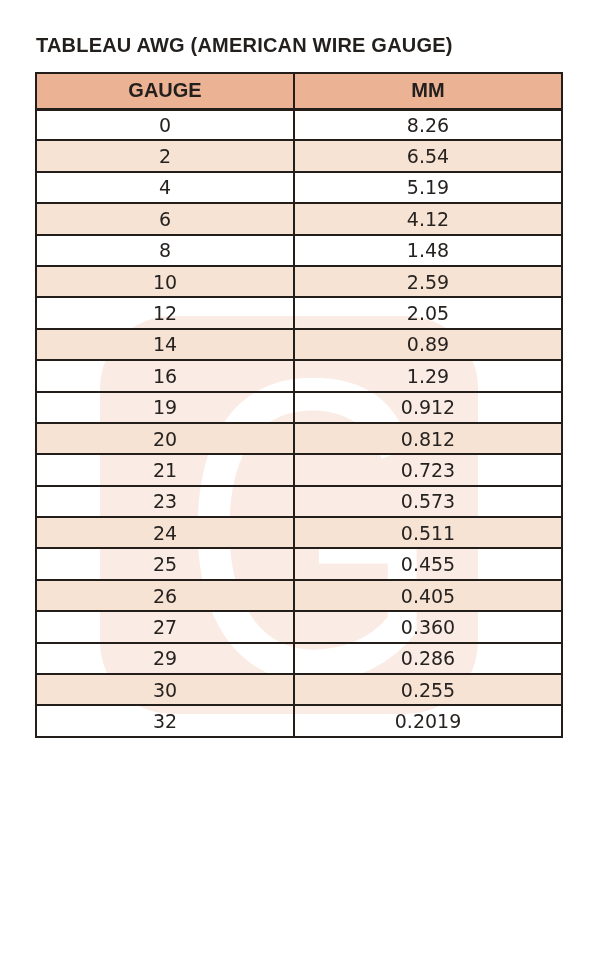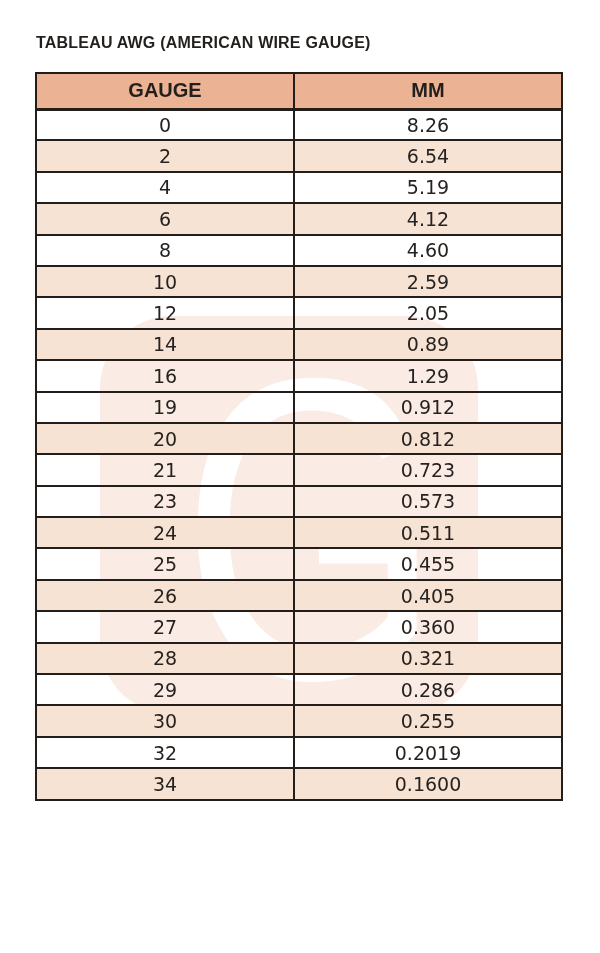--- a/index.html
+++ b/index.html
@@ -34,21 +34,21 @@
     line-height: 1;
     color: var(--watermark-letter, #ffffff);
     transform: translate(22px, 14px) scaleX(0.78);
   }
 
   .page-title {
     position: absolute;
     left: 36px;
     top: 34px;
     margin: 0;
-    font-size: 16px;
+    font-size: 20px;
     font-weight: bold;
     letter-spacing: 0.2px;
     color: var(--title-text, #221f1d);
   }
 
   table.awg {
     position: absolute;
     left: 35px;
     top: 72px;
     width: 526px;
@@ -113,21 +113,21 @@
       <tr>
         <td>4</td>
         <td>5.19</td>
       </tr>
       <tr class="alt">
         <td>6</td>
         <td>4.12</td>
       </tr>
       <tr>
         <td>8</td>
-        <td>4.60</td>
+        <td>1.48</td>
       </tr>
       <tr class="alt">
         <td>10</td>
         <td>2.59</td>
       </tr>
       <tr>
         <td>12</td>
         <td>2.05</td>
       </tr>
       <tr class="alt">
@@ -163,34 +163,26 @@
         <td>0.455</td>
       </tr>
       <tr class="alt">
         <td>26</td>
         <td>0.405</td>
       </tr>
       <tr>
         <td>27</td>
         <td>0.360</td>
       </tr>
-      <tr class="alt">
-        <td>28</td>
-        <td>0.321</td>
-      </tr>
       <tr>
         <td>29</td>
         <td>0.286</td>
       </tr>
       <tr class="alt">
         <td>30</td>
         <td>0.255</td>
       </tr>
       <tr>
         <td>32</td>
         <td>0.2019</td>
       </tr>
-      <tr class="alt">
-        <td>34</td>
-        <td>0.1600</td>
-      </tr>
     </tbody>
 </table>
 
 </body></html>

